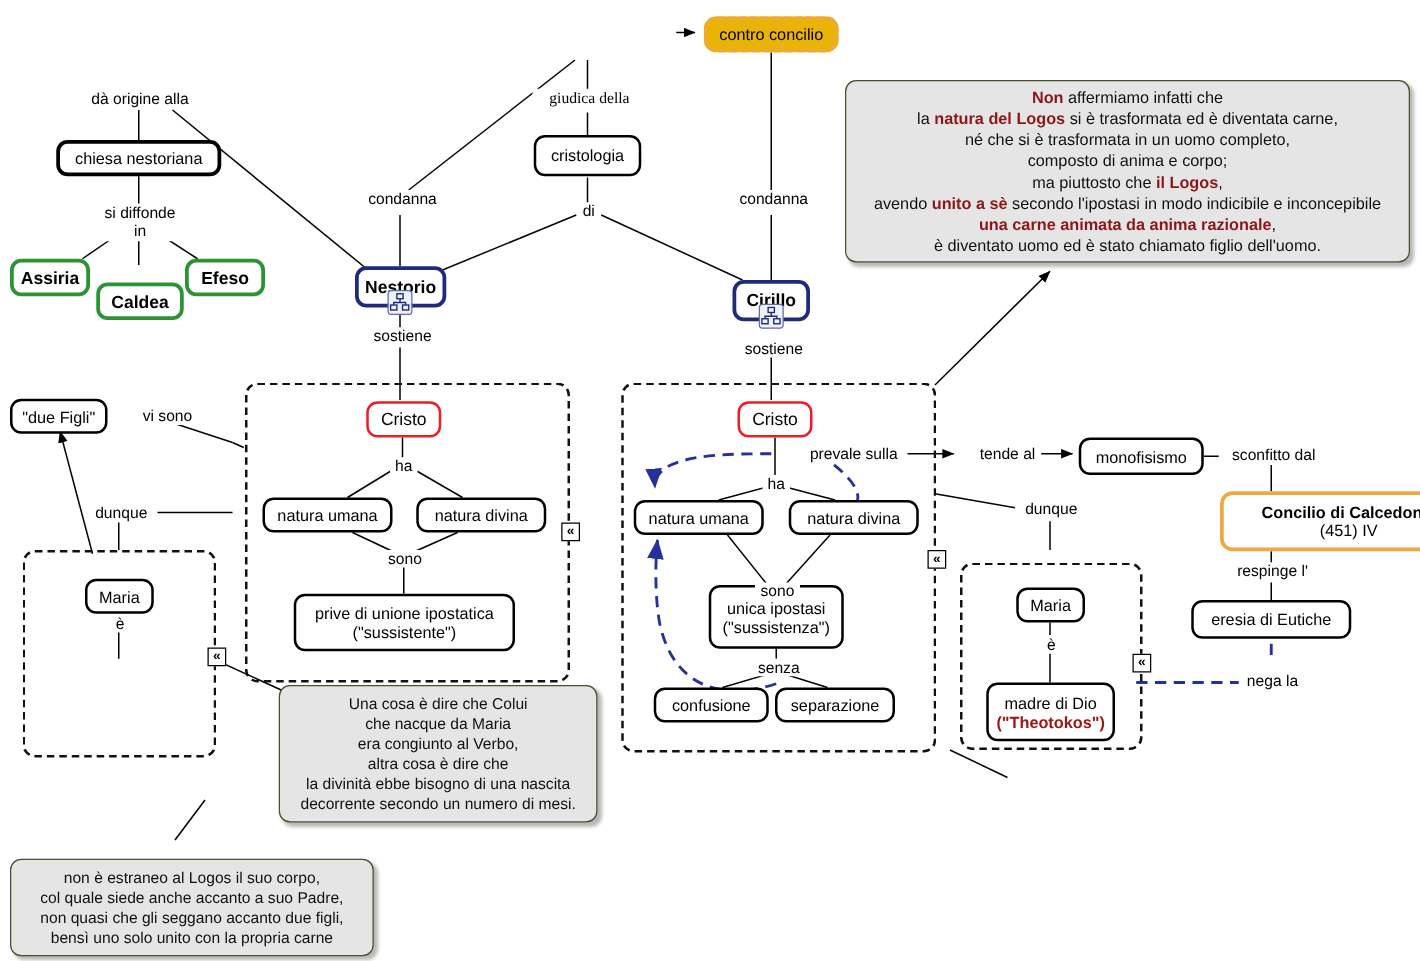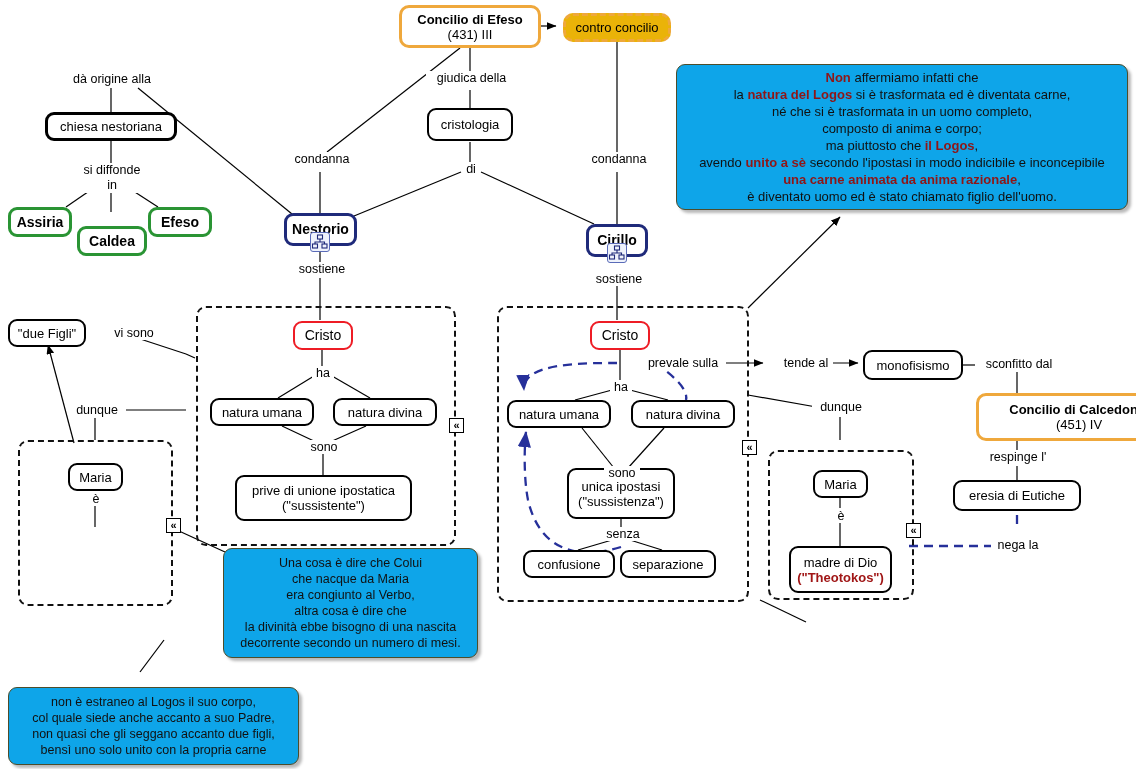--- a/index.html
+++ b/index.html
@@ -16,21 +16,21 @@
   .node.rr{border:2px solid #000;border-radius:9px;}
   .node.thick{border-width:3px;}
   .node.orange{border:3px solid #efa83c;border-radius:10px;font-weight:bold;}
   .node.orange .sub{font-weight:normal;}
   .node.orange-dash{border:3px dashed #efa83c;border-radius:10px;background:#eab308;}
   .node.green{border:3px solid #2a9434;border-radius:9px;font-weight:bold;font-size:14px;}
   .node.navy{border:3px solid #1f2a7a;border-radius:9px;font-weight:bold;font-size:14px;}
   .node.red{border:2px solid #ee1c25;border-radius:9px;font-size:14px;}
 
   
-  .note{position:absolute;box-sizing:border-box;background:#0ea5e9;
+  .note{position:absolute;box-sizing:border-box;background:#e5e5e5;
         border:1px solid #4d4d2b;border-radius:9px;
         box-shadow:3px 3px 3px rgba(0,0,0,.28);
         display:flex;align-items:center;justify-content:center;
         text-align:center;color:#111;font-size:12.5px;line-height:16px;
         padding:5px 8px;white-space:pre-line;}
   .note.big{font-size:13px;line-height:17px;}
   .note b{color:#8f1616;}
 
   
   .lbl{position:absolute;background:#fff;color:#000;font-size:12.5px;
@@ -163,24 +163,20 @@
       <path d="M1017,500 L1017,528"></path>
       <path d="M993,546 L905,546"></path>
     </g>
   </svg>
 
   <div class="grp" style="left:196px;top:306px;width:260px;height:240px;"></div>
   <div class="grp" style="left:18px;top:440px;width:155px;height:166px;"></div>
   <div class="grp" style="left:497px;top:306px;width:252px;height:296px;"></div>
   <div class="grp" style="left:768px;top:450px;width:146px;height:150px;"></div>
 
-  <div class="node orange" style="left:399px;top:5px;width:142px;height:43px;">
-    <span>Concilio di Efeso</span>
-    <span class="sub">(431) III</span>
-  </div>
 
   <div class="node orange-dash" style="left:563px;top:13px;width:108px;height:29px;">
     <span>contro concilio</span>
   </div>
 
   <div class="node rr" style="left:427px;top:108px;width:86px;height:33px;">
     <span>cristologia</span>
   </div>
 
   <div class="node rr thick" style="left:45px;top:112px;width:132px;height:29px;">
@@ -277,21 +273,21 @@
     <span>Concilio di Calcedonia</span>
     <span class="sub">(451) IV</span>
   </div>
   <div class="node rr" style="left:953px;top:480px;width:128px;height:31px;">
     <span>eresia di Eutiche</span>
   </div>
 
   <div class="lbl" style="left:57px;top:72px;width:108px;text-align:center;">dà origine alla</div>
   <div class="lbl" style="left:73px;top:163px;width:76px;text-align:center;line-height:15px;">si diffonde
 in</div>
-  <div class="lbl" style="left:426px;top:71px;width:89px;text-align:center;">giudica della</div>
+  <div class="lbl" style="left:426px;top:71px;width:89px;text-align:center;font-family:Liberation Serif, serif;">giudica della</div>
   <div class="lbl" style="left:288px;top:152px;width:66px;text-align:center;">condanna</div>
   <div class="lbl" style="left:585px;top:152px;width:66px;text-align:center;">condanna</div>
   <div class="lbl" style="left:462px;top:162px;width:16px;text-align:center;">di</div>
   <div class="lbl" style="left:290px;top:262px;width:62px;text-align:center;">sostiene</div>
   <div class="lbl" style="left:587px;top:272px;width:62px;text-align:center;">sostiene</div>
   <div class="lbl" style="left:312px;top:366px;width:20px;text-align:center;">ha</div>
   <div class="lbl" style="left:306px;top:440px;width:34px;text-align:center;">sono</div>
   <div class="lbl" style="left:105px;top:326px;width:56px;text-align:center;">vi sono</div>
   <div class="lbl" style="left:68px;top:403px;width:56px;text-align:center;">dunque</div>
   <div class="lbl" style="left:88px;top:492px;width:14px;text-align:center;">è</div>

